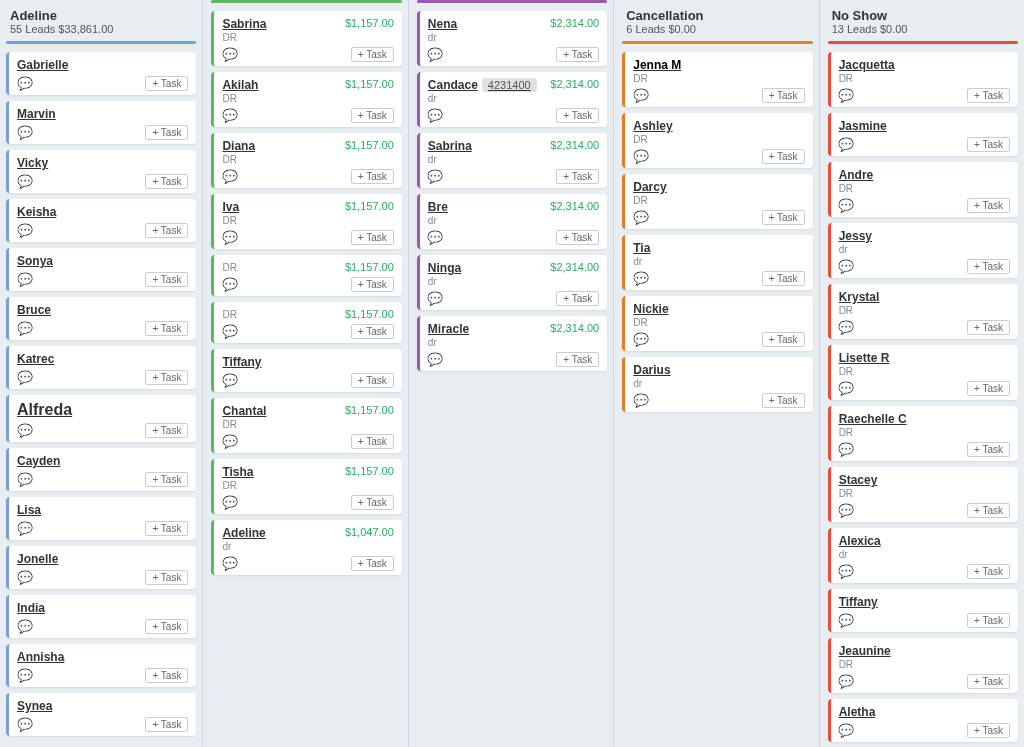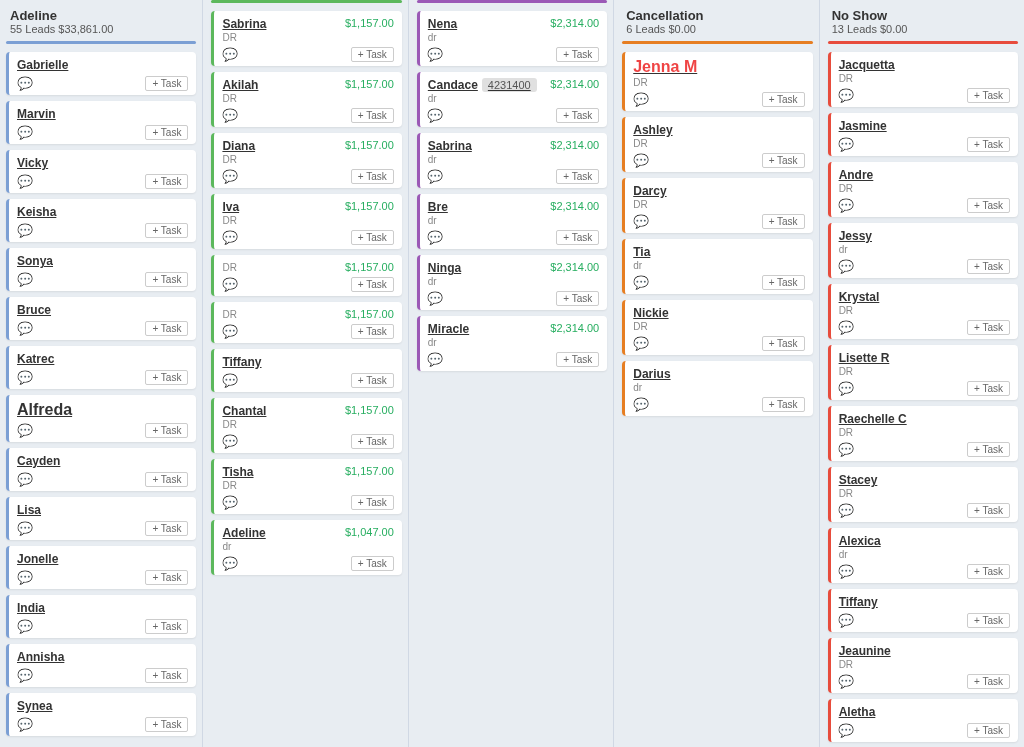--- a/index.html
+++ b/index.html
@@ -445,21 +445,21 @@
     </div>
     <div class="column-wrap" style="display: flex; flex-direction: column; height: 100%; flex: 1 1 0%; min-width: 0px; border-right: 1px solid rgb(208, 216, 228); background: rgb(232, 237, 242);">
       <div class="column-header">
         <div class="col-title">Cancellation</div>
         <div class="col-meta">6 Leads  $0.00</div>
       </div>
       <div style="height: 3px; background: rgb(230, 126, 34); margin: 0px 6px 4px; border-radius: 2px;"></div>
       <div class="cards-container">
         <div class="card" style="border-left: 3px solid rgb(230, 126, 34);">
           <div class="card-name">
-            <span style="font-weight: bold; font-size: 16px; color: #ef4444;">Jenna M</span>
+            <span style="font-weight: bold; font-size: 12px; color: #000000;">Jenna M</span>
           </div>
           <div class="card-sub">DR</div>
           <div class="card-actions">
             <span class="chat-icon" style="font-size: 13px; color: rgb(91, 155, 213); cursor: pointer;">💬</span>
             <button class="task-btn">+ Task</button>
           </div>
         </div>
         <div class="card" style="border-left: 3px solid rgb(230, 126, 34);">
           <div class="card-name">
             <span style="font-weight: bold; font-size: 12px; color: rgb(51, 51, 51);">Ashley</span>

